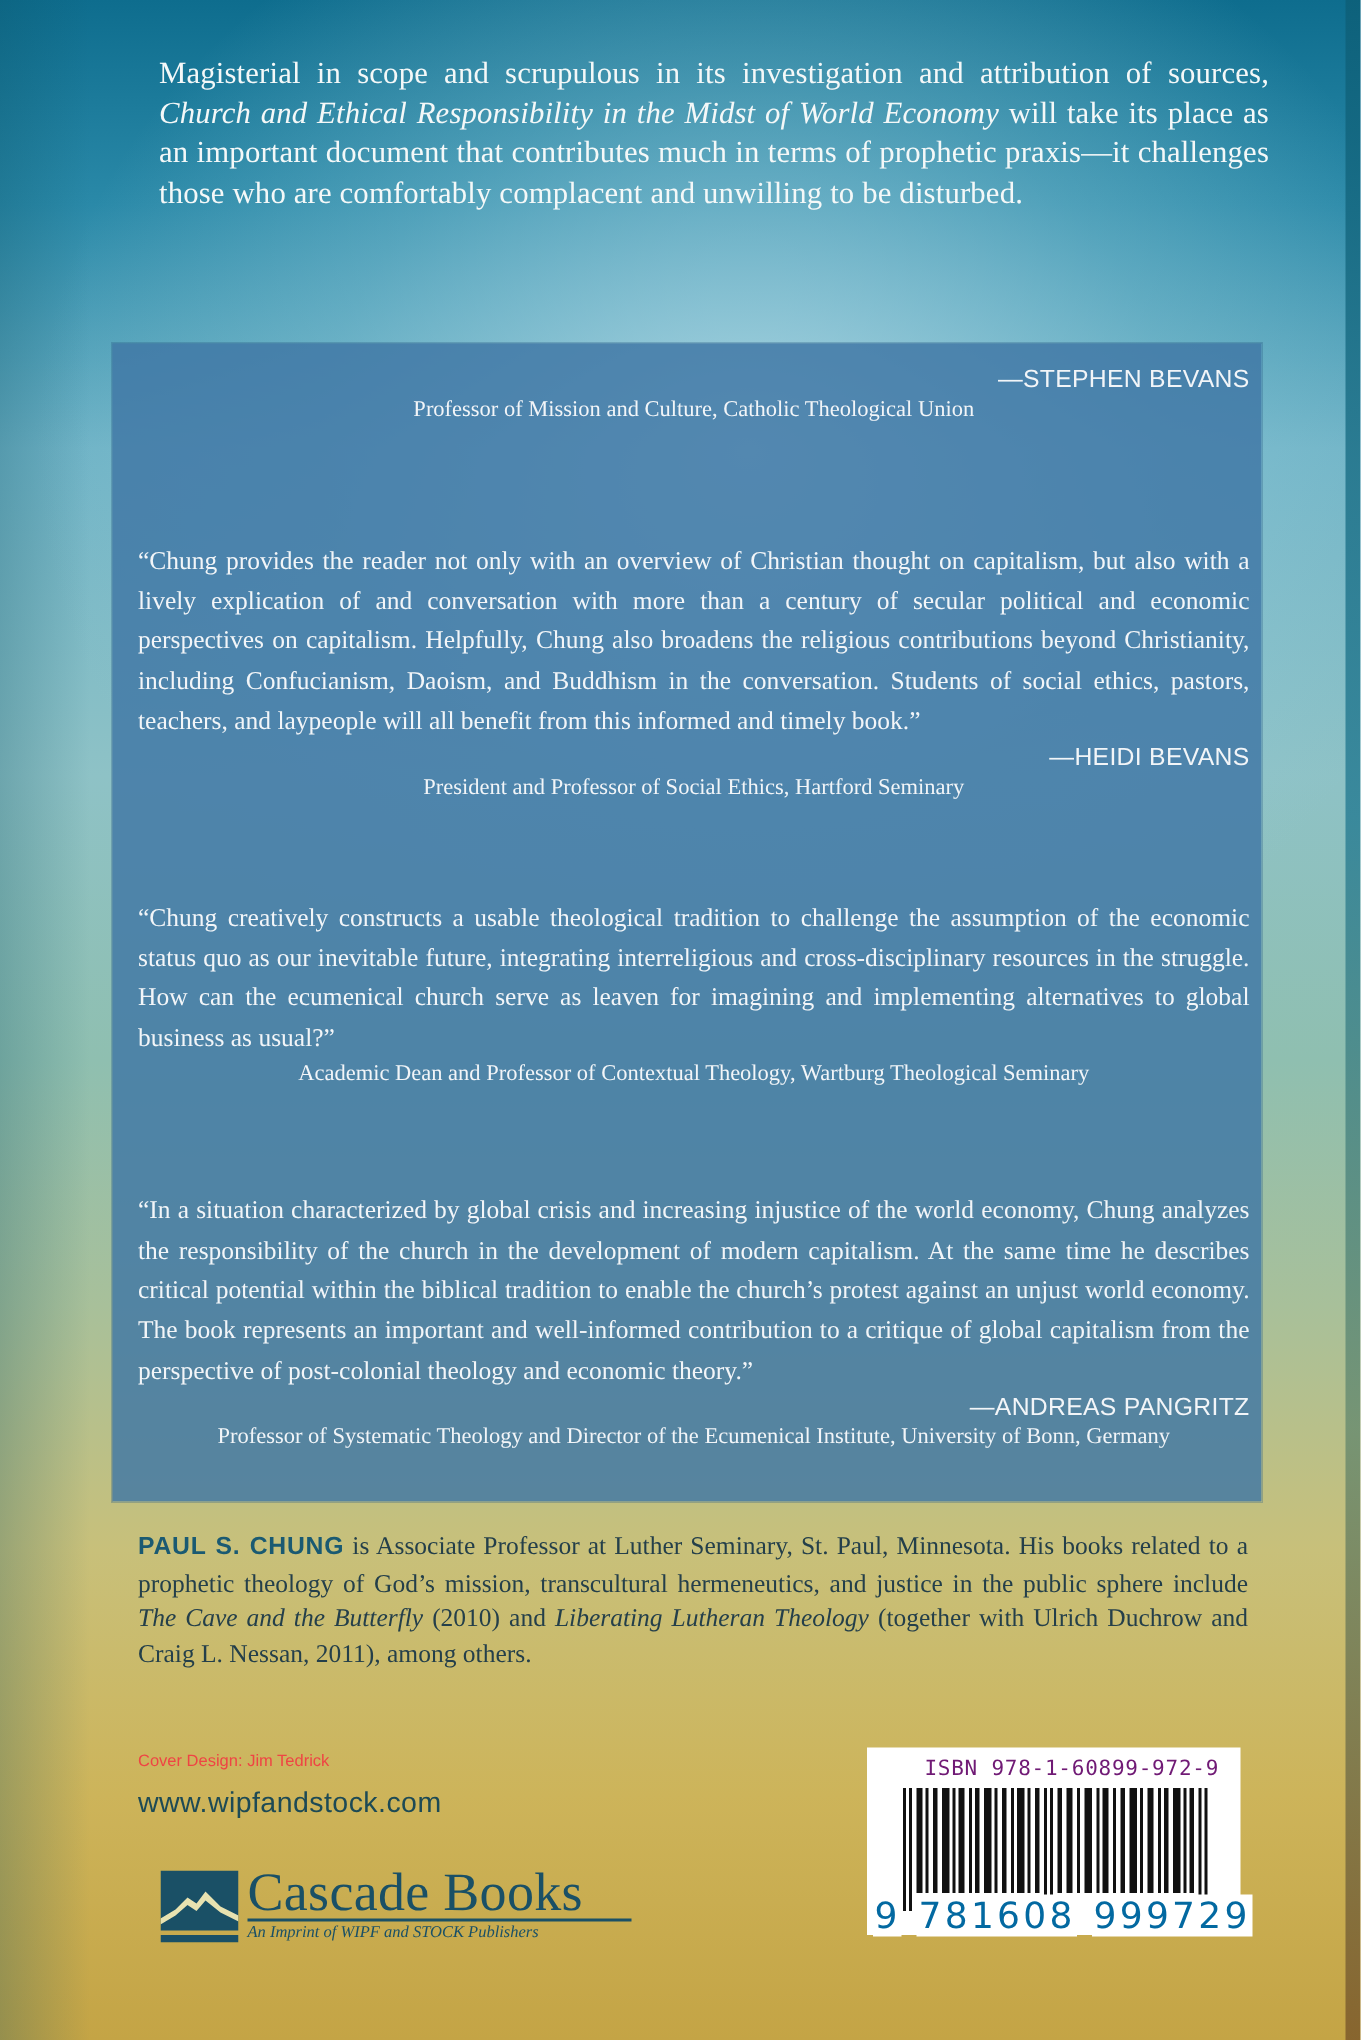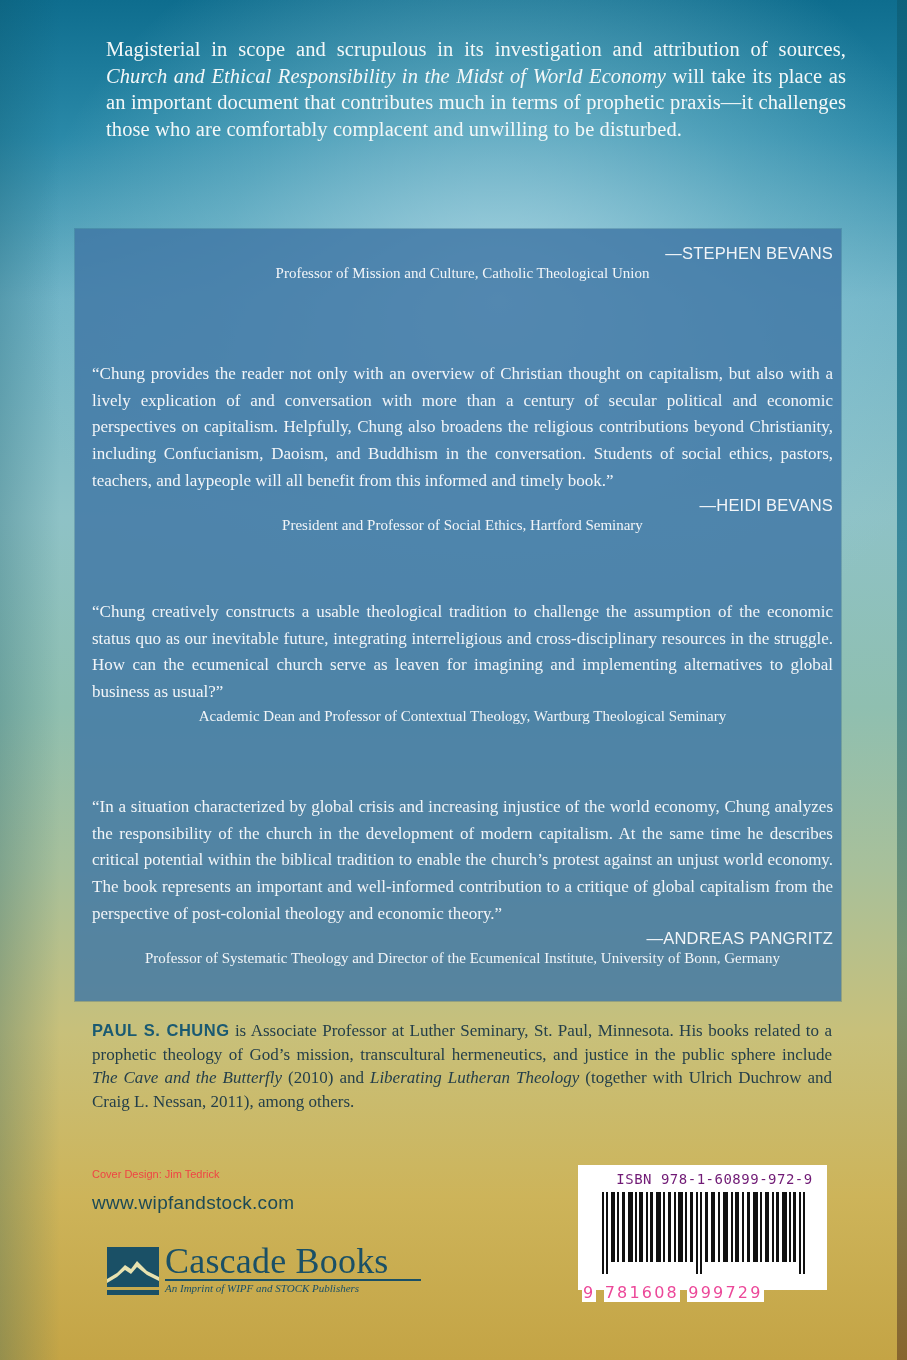--- a/index.html
+++ b/index.html
@@ -89,21 +89,21 @@
     position:absolute; left:0; top:6px; width:273px; text-align:center;
     font-family: "DejaVu Sans Mono", "Liberation Mono", monospace;
     font-size:14px; color:#701a75; letter-spacing:0.5px;
   }
   .bars {
     position:absolute; left:12px; top:27px; width:225px; height:82px;
   }
   .ean-digits {
     position:absolute; left:4px; top:98px; width:241px;
     font-family: "DejaVu Sans", "Liberation Sans", sans-serif;
-    font-size:16px; color:#ec4899; letter-spacing:2.2px; background:transparent;margin-top:20px;
+    font-size:24px; color:#0369a1; letter-spacing:2.2px; background:transparent;
   }
   .ean-digits span { background:#fff; padding:0 1px; }
 </style>
 </head>
 <body>
 
 <div class="vignette-left"></div>
 <div class="vignette-right"></div>
 
 <div class="intro"><span>Magisterial in scope and scrupulous in its investigation and attribution of sources, </span><i>Church and Ethical Responsibility in the Midst of World Economy</i><span> will take its place as an important document that contributes much in terms of prophetic praxis—it challenges those who are comfortably complacent and unwilling to be disturbed.</span></div>

